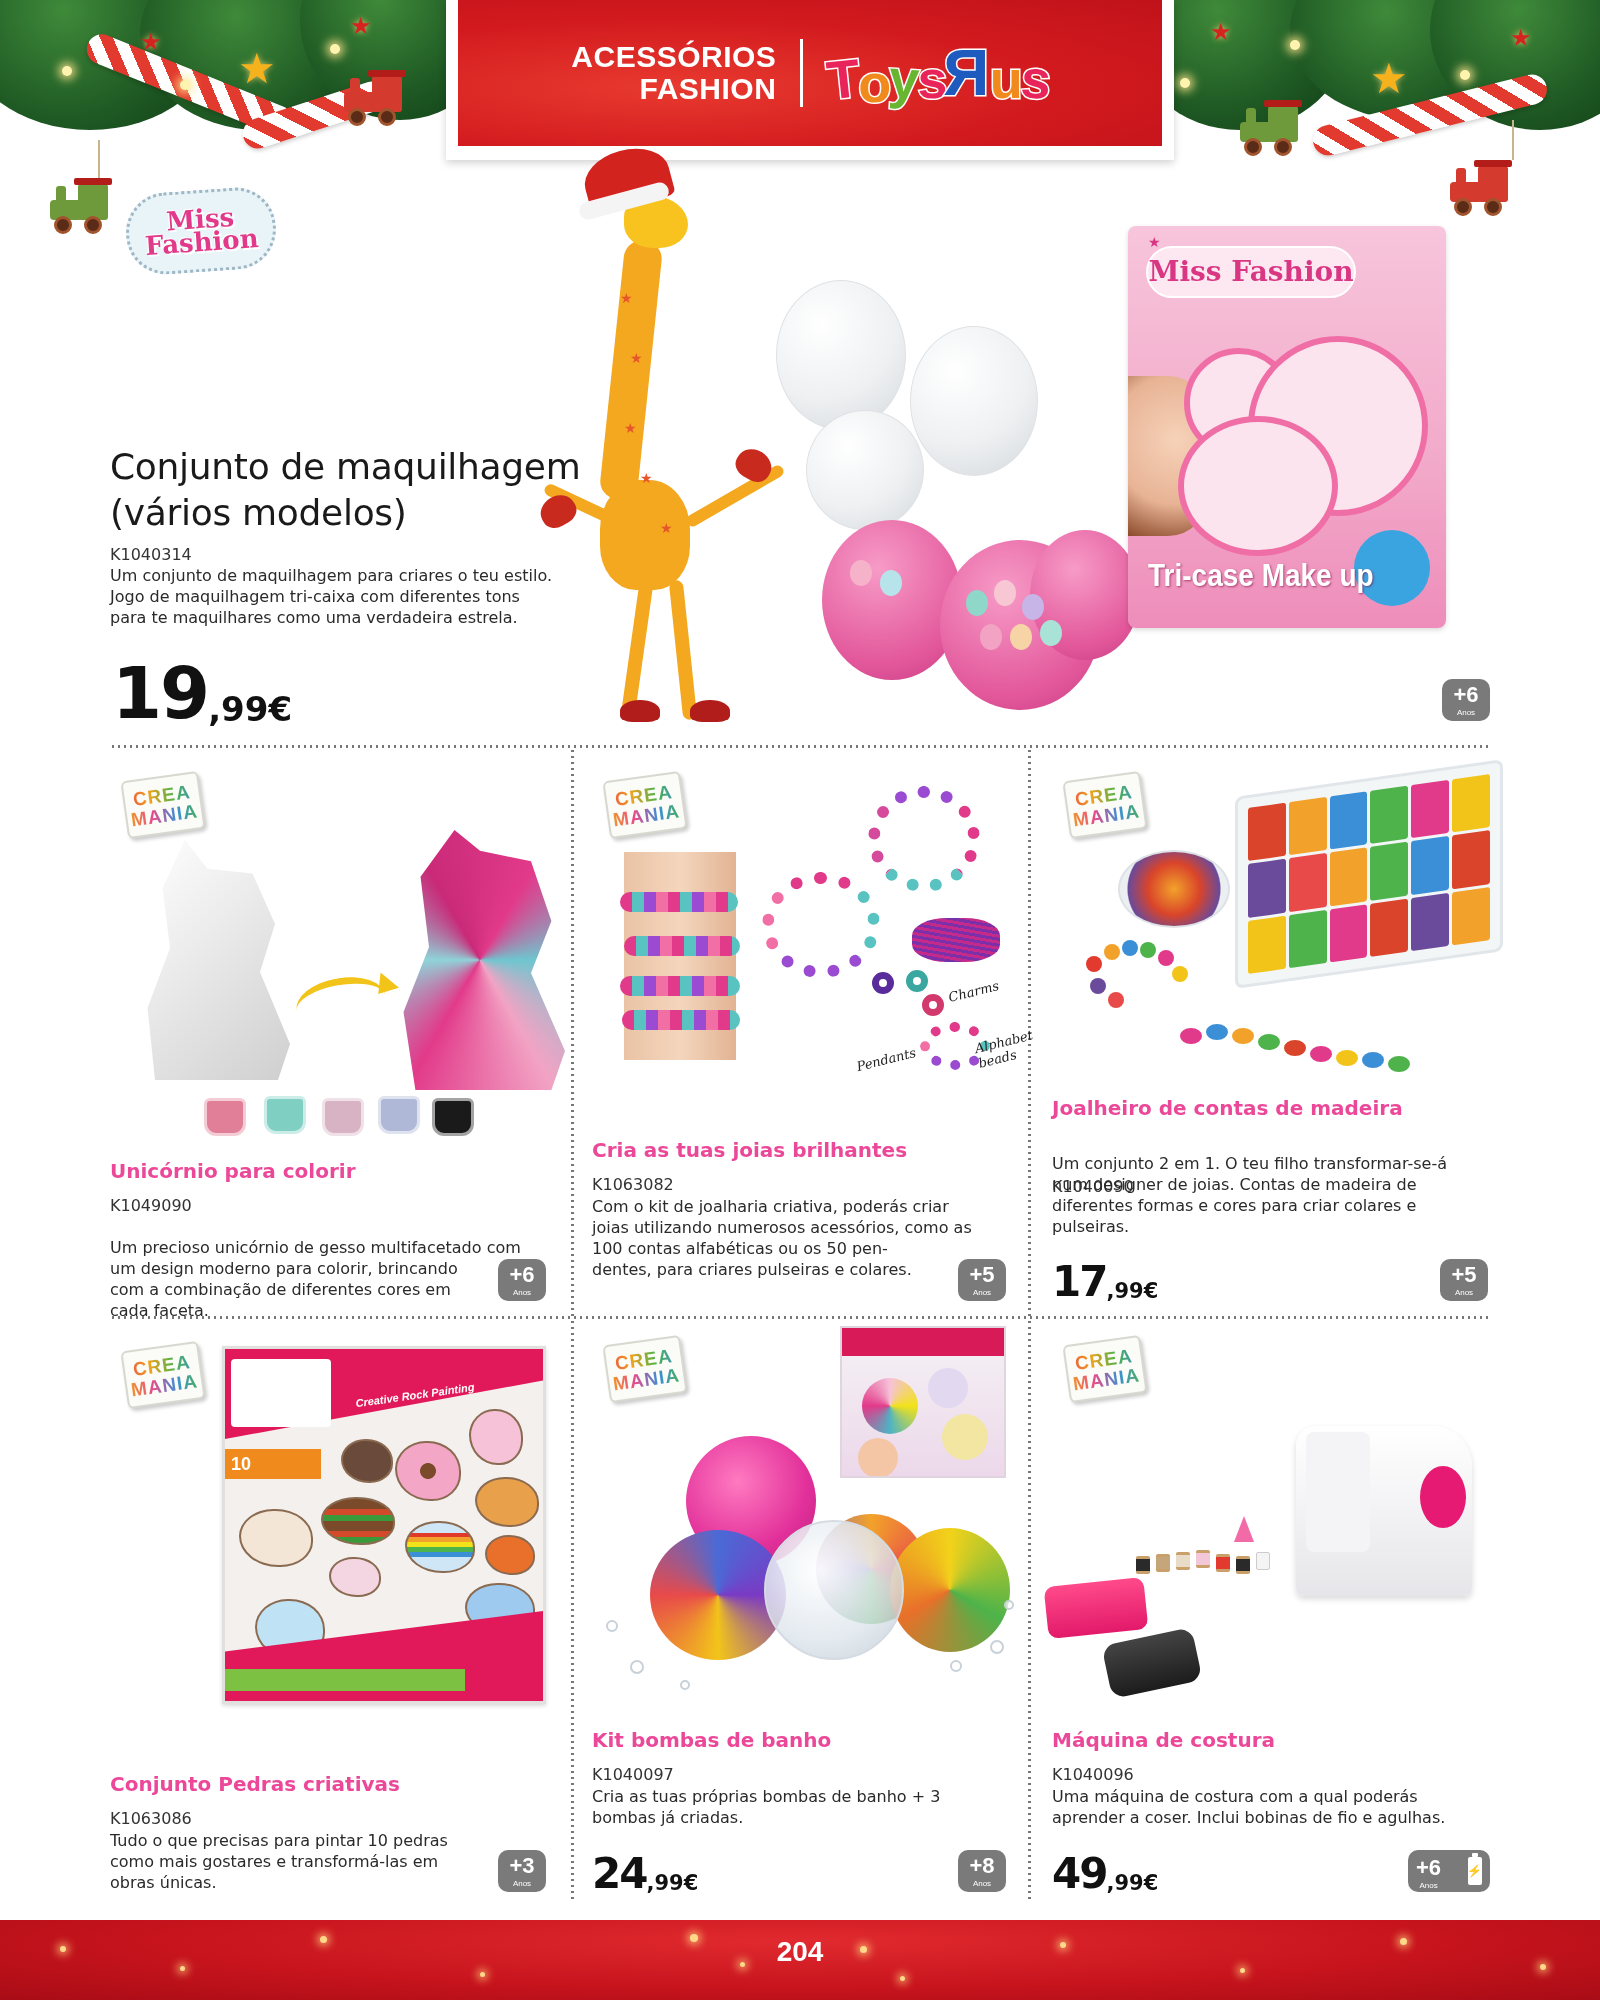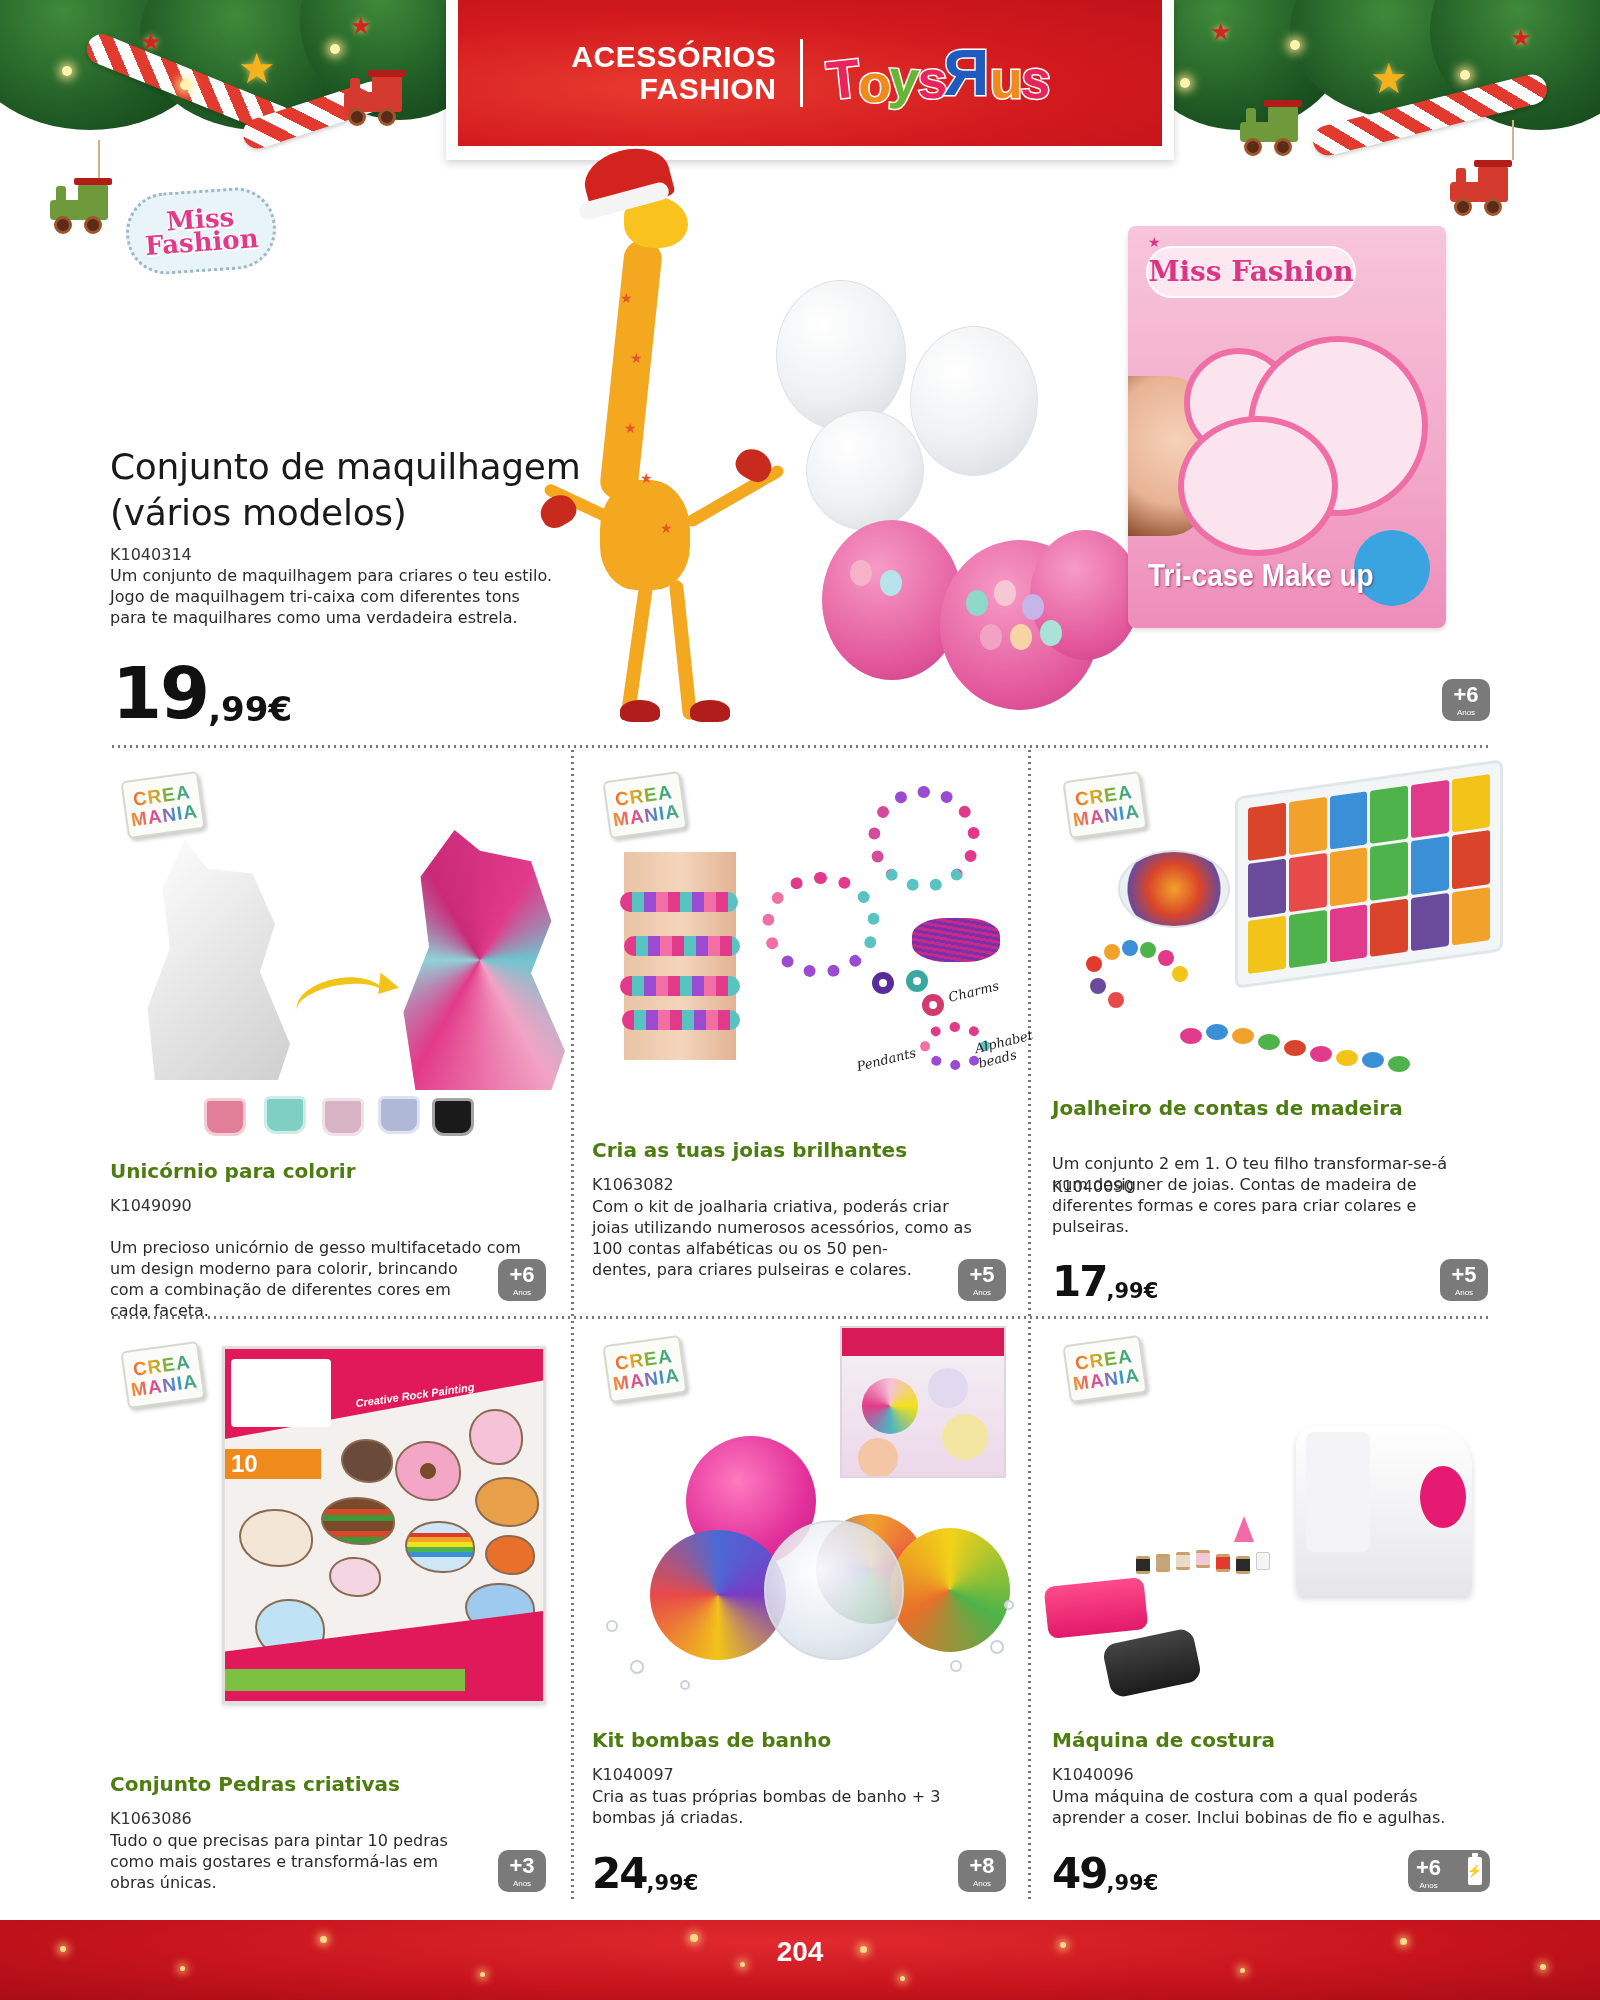--- a/index.html
+++ b/index.html
@@ -54,21 +54,21 @@
                   text-shadow: 2px 2px 0 #ffffff, -1px -1px 0 #ffffff; }
   .crea-mania { position: absolute; width: 78px; height: 58px; background: #fbfbf7; border: 2px solid #d8d8d0;
                 border-radius: 6px; transform: rotate(-8deg); box-shadow: 2px 3px 4px rgba(0,0,0,.2);
                 font-family: "Liberation Sans", sans-serif; font-weight: 900; font-size: 19px; line-height: 20px;
                 text-align: center; padding-top: 8px; letter-spacing: 1px; }
   .crea-mania .l1 { background: linear-gradient(90deg,#e84a4a,#f0a21d,#4db34a,#3a8fd6); -webkit-background-clip: text; color: transparent; display:block; }
   .crea-mania .l2 { background: linear-gradient(90deg,#f0a21d,#e84a8a,#3a8fd6,#4db34a); -webkit-background-clip: text; color: transparent; display:block; }
 
   
   .product-title-lg { position: absolute; font-family: "DejaVu Sans", sans-serif; font-size: 36px; line-height: 46px; font-weight: 400; color: #1a1a1a; letter-spacing: -.3px; }
-  .product-title { position: absolute; font-family: "DejaVu Sans", sans-serif; font-weight: 700; font-size: 20px; line-height: 24px; color: #4d7c0f; }
+  .product-title { position: absolute; font-family: "DejaVu Sans", sans-serif; font-weight: 700; font-size: 20px; line-height: 24px; color: #ec4899; }
   .sku { position: absolute; font-family: "DejaVu Sans", sans-serif; font-size: 16px; line-height: 20px; color: #333; }
   .desc { position: absolute; font-family: "DejaVu Sans", sans-serif; font-size: 16px; line-height: 21px; color: #2a2a2a; }
   .price { position: absolute; font-family: "DejaVu Sans", sans-serif; font-weight: 700; color: #111; display: flex; align-items: flex-end; }
   .price .int { letter-spacing: -2px; }
   .price .cents { font-weight: 700; }
   .price.big .int { font-size: 72px; line-height: 66px; }
   .price.big .cents { font-size: 34px; line-height: 34px; }
   .price.small .int { font-size: 42px; line-height: 40px; }
   .price.small .cents { font-size: 21px; line-height: 21px; }
 
@@ -132,21 +132,21 @@
   .bead-box-inner { position: absolute; inset: 10px; display: grid; grid-template-columns: repeat(6,1fr); grid-template-rows: repeat(3,1fr); gap: 3px; }
   .cell { border-radius: 3px; }
   .round-tray { position: absolute; left: 1118px; top: 850px; width: 112px; height: 78px; border-radius: 50%; background: radial-gradient(circle,#f2a22a 0%,#d9442a 40%,#6a4a9a 70%,#eceff2 72%); border: 2px solid #dde2e6; }
   .wood-bead { position: absolute; width: 16px; height: 16px; border-radius: 50%; }
 
   
   .stones-box { position: absolute; left: 222px; top: 1346px; width: 324px; height: 358px; background: #f3f0ee; border: 3px solid #e2e0de; box-shadow: 0 2px 4px rgba(0,0,0,.15); overflow: hidden; }
   .stones-top { position: absolute; left: 0; top: 0; width: 100%; height: 90px; background: #e1195a; clip-path: polygon(0 0,100% 0,100% 35%,0 100%); }
   .stones-bottom { position: absolute; left: 0; bottom: 0; width: 100%; height: 90px; background: #e1195a; clip-path: polygon(0 45%,100% 0,100% 100%,0 100%); }
   .stones-green { position: absolute; left: 0; bottom: 10px; width: 240px; height: 22px; background: #7cc142; }
-  .stones-10 { position: absolute; left: 0; top: 100px; width: 96px; height: 30px; background: #f08a1d; color: #fff; font-weight: 700; font-size: 24px; line-height: 30px; padding-left: 6px; font-family: "Liberation Sans", sans-serif; }
+  .stones-10 { position: absolute; left: 0; top: 100px; width: 96px; height: 30px; background: #f08a1d; color: #fff; font-weight: 700; font-size: 18px; line-height: 30px; padding-left: 6px; font-family: "Liberation Sans", sans-serif; }
   .stone { position: absolute; border-radius: 48% 52% 45% 55%; border: 2px solid #8a6a50; }
   .stones-label { position: absolute; left: 6px; top: 10px; width: 100px; height: 68px; background: #fff; border-radius: 4px; }
   .stones-caption { position: absolute; left: 130px; top: 40px; color: #fff; font-family: "Liberation Sans", sans-serif; font-weight: 700; font-style: italic; font-size: 11px; transform: rotate(-8deg); }
 
   
   .bomb { position: absolute; border-radius: 50%; }
   .bath-box { position: absolute; left: 840px; top: 1326px; width: 166px; height: 152px; background: linear-gradient(180deg,#f5f2f5 0%,#ecd8ea 100%); border: 2px solid #e0d5de; overflow: hidden; }
   .bath-box-top { position: absolute; left: 0; top: 0; width: 100%; height: 28px; background: #d91a58; }
   .bubble { position: absolute; border-radius: 50%; border: 2px solid #c8d0d8; background: rgba(255,255,255,.7); }
 

